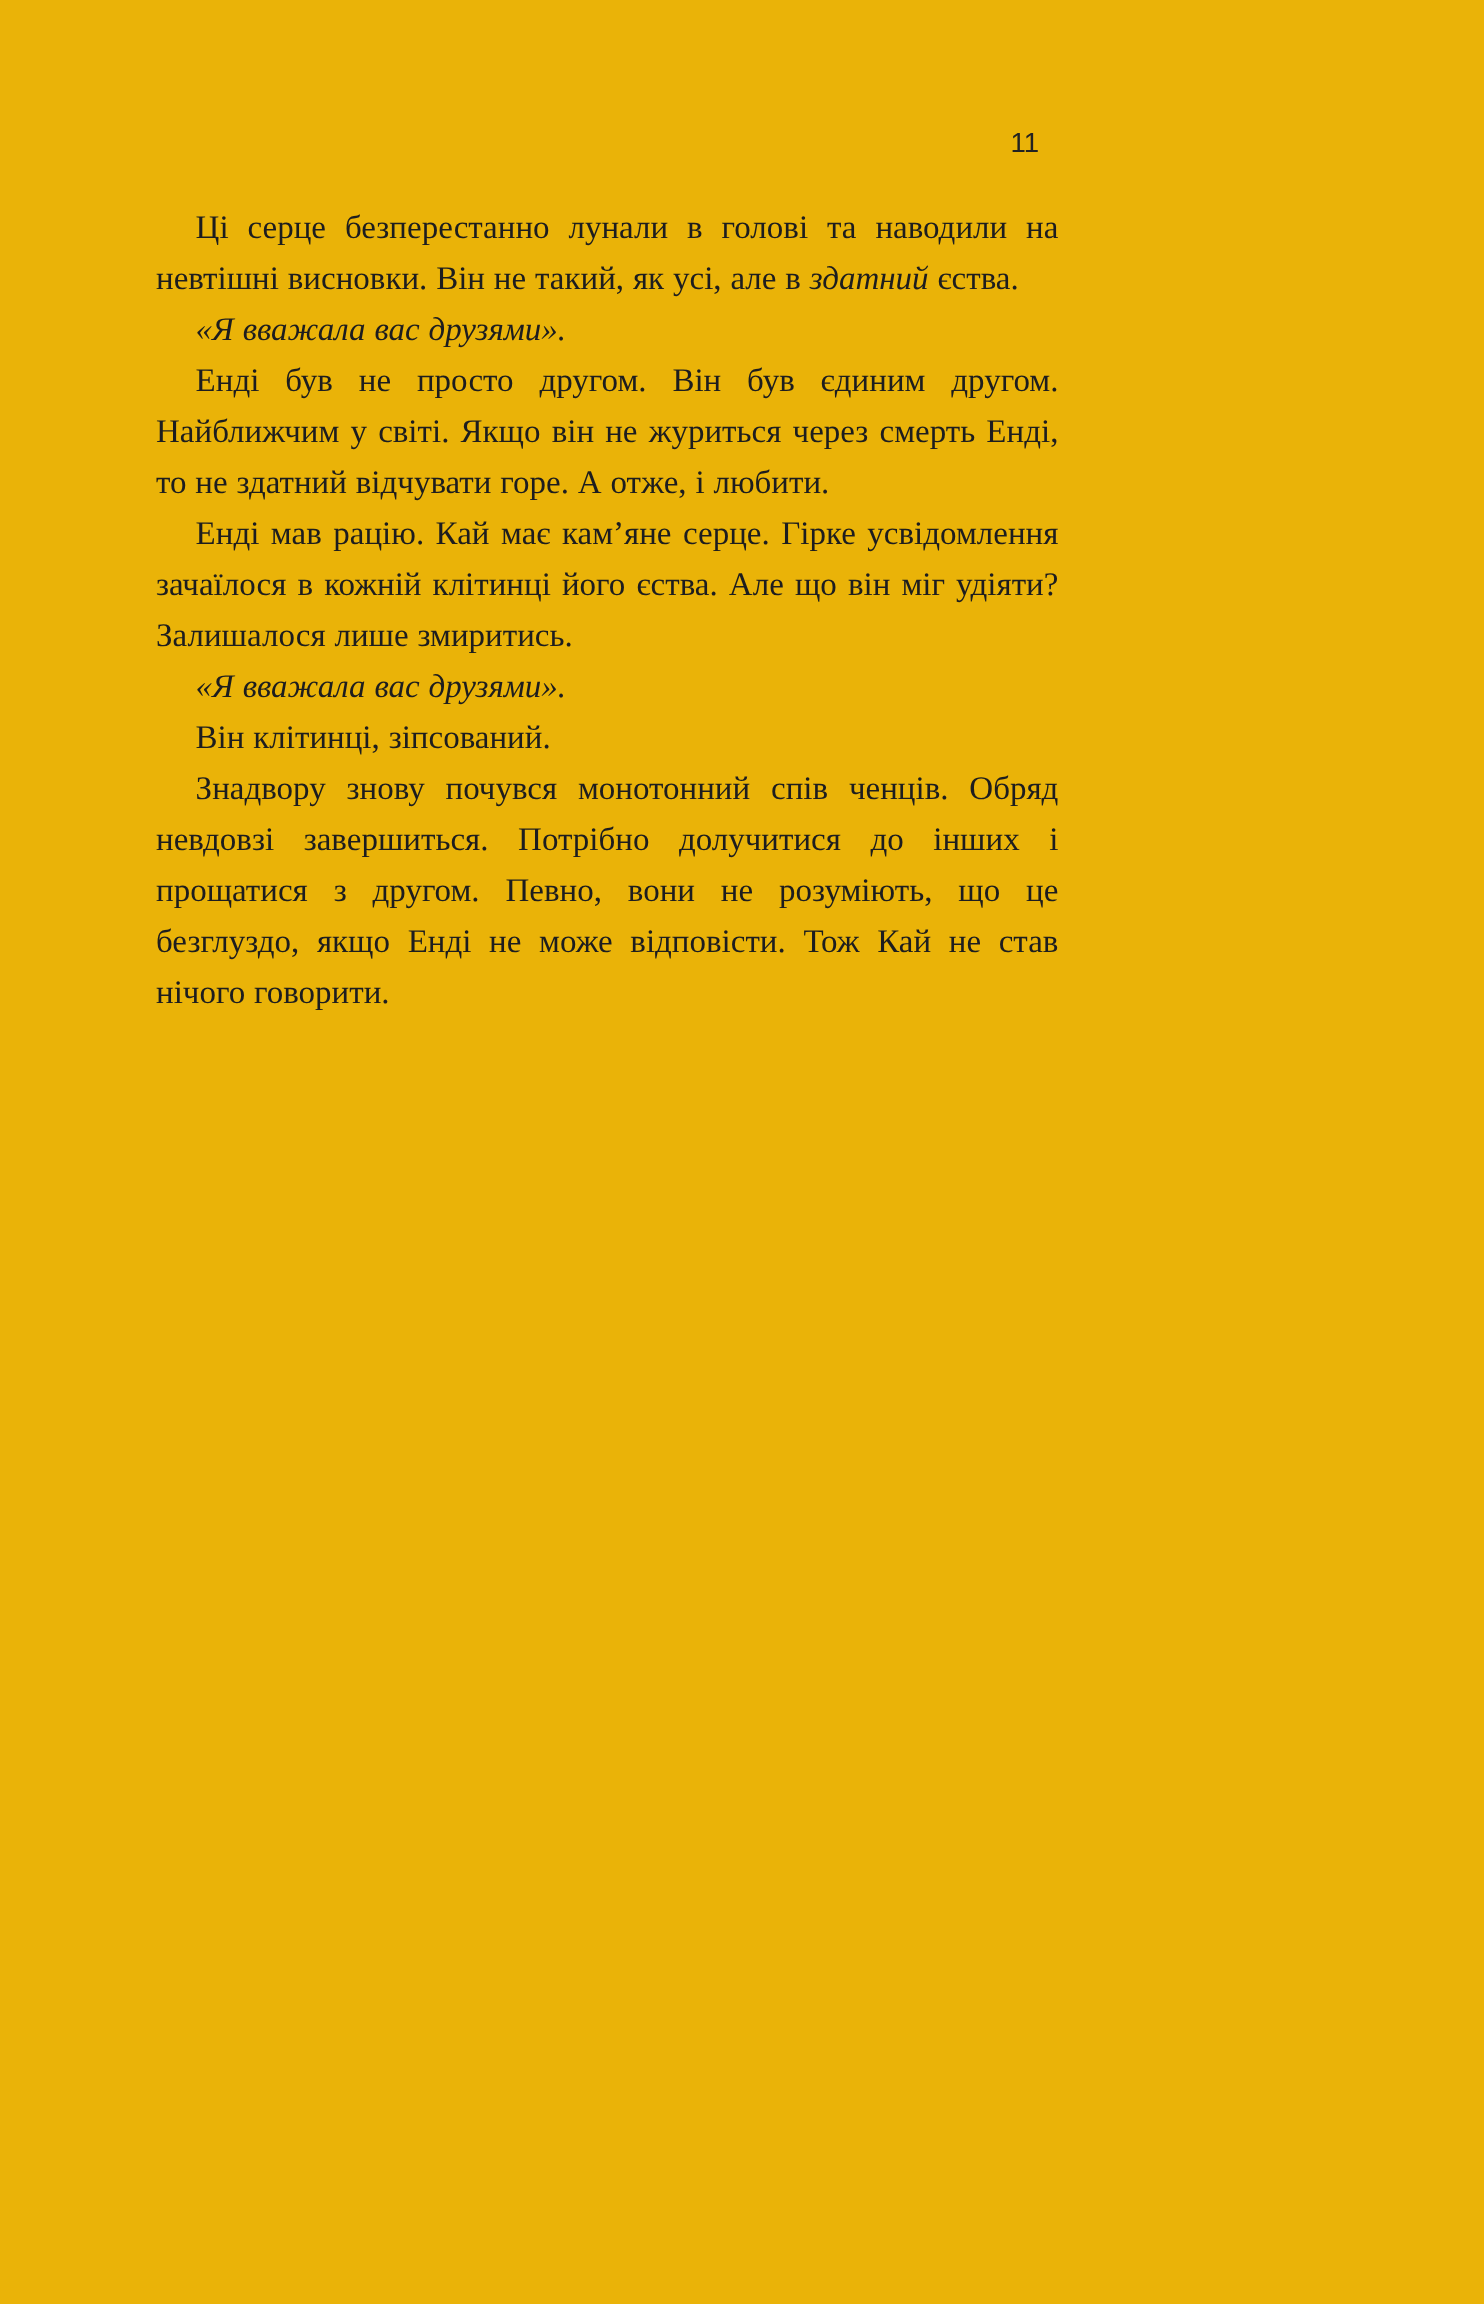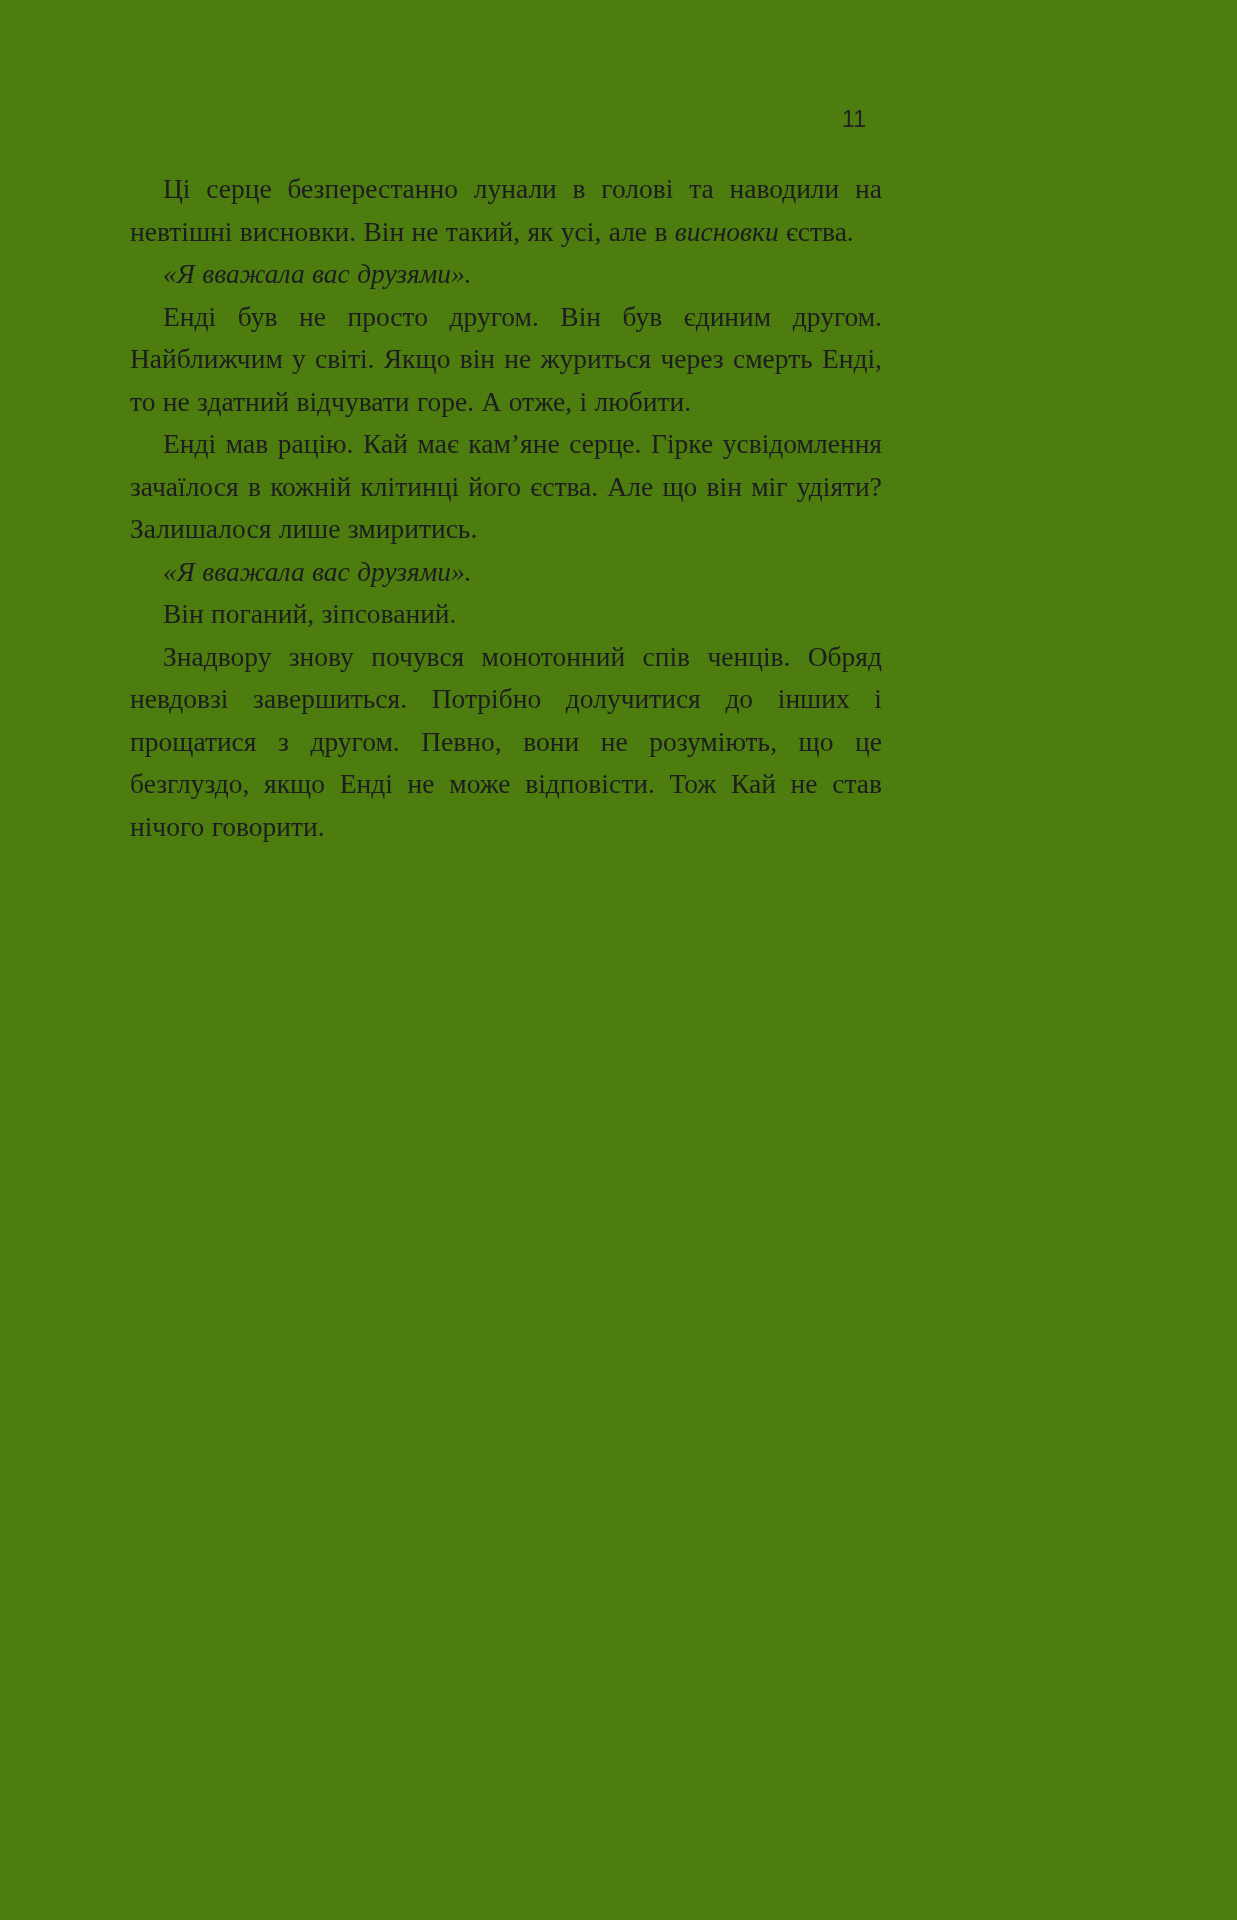--- a/index.html
+++ b/index.html
@@ -11,21 +11,21 @@
     width: 1237px;
     height: 1920px;
     font-family: "Liberation Serif", "DejaVu Serif", serif;
     color: #1d1d1f;
     -webkit-font-smoothing: antialiased;
   }
   .book-page {
     position: relative;
     width: 1237px;
     height: 1920px;
-    background: #4d7c0f;
+    background: #eab308;
     box-sizing: border-box;
     padding-top: 106px;
     overflow: hidden;
   }
   .page-number {
     width: 752px;
     margin-left: 130px;
     box-sizing: border-box;
     padding-right: 16px;
     text-align: right;
@@ -51,21 +51,21 @@
   .para em {
     font-style: italic;
   }
 </style>
 </head>
 <body>
 
 <div class="book-page">
   <div class="page-number">11</div>
   <div class="text-block">
-      <p class="para"><span>Ці серце безперестанно лунали в голові та наводили на невтішні висновки. Він не такий, як усі, але в </span><em>висновки</em><span> єства.</span></p>
+      <p class="para"><span>Ці серце безперестанно лунали в голові та наводили на невтішні висновки. Він не такий, як усі, але в </span><em>здатний</em><span> єства.</span></p>
       <p class="para"><em>«Я вважала вас друзями».</em></p>
       <p class="para"><span>Енді був не просто другом. Він був єдиним другом. Найближчим у світі. Якщо він не журиться через смерть Енді, то не здатний відчувати горе. А отже, і любити.</span></p>
       <p class="para"><span>Енді мав рацію. Кай має кам’яне серце. Гірке усвідомлення зачаїлося в кожній клітинці його єства. Але що він міг удіяти? Залишалося лише змиритись.</span></p>
       <p class="para"><em>«Я вважала вас друзями».</em></p>
-      <p class="para"><span>Він поганий, зіпсований.</span></p>
+      <p class="para"><span>Він клітинці, зіпсований.</span></p>
       <p class="para"><span>Знадвору знову почувся монотонний спів ченців. Обряд невдовзі завершиться. Потрібно долучитися до інших і прощатися з другом. Певно, вони не розуміють, що це безглуздо, якщо Енді не може відповісти. Тож Кай не став нічого говорити.</span></p>
     </div>
 </div>
 
 </body></html>

